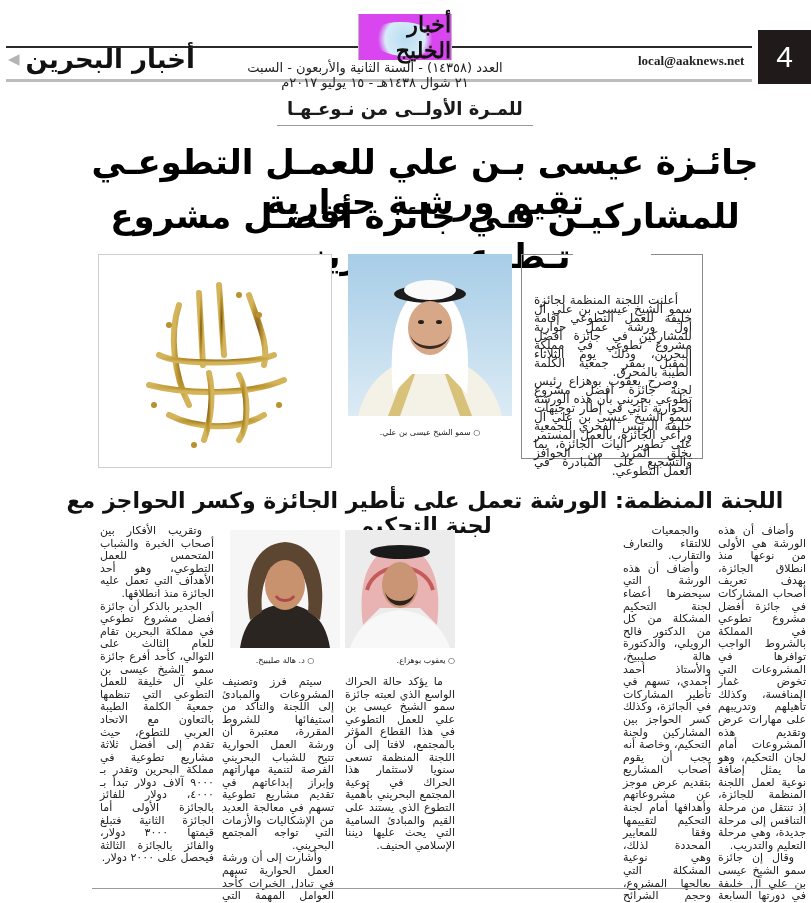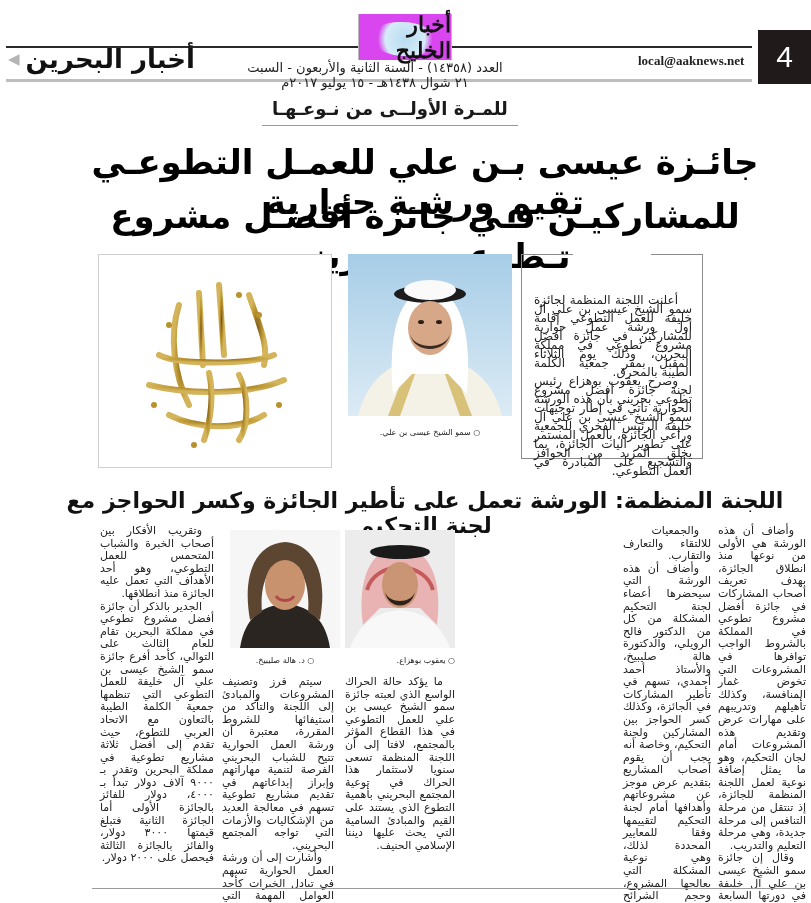--- a/index.html
+++ b/index.html
@@ -16,21 +16,21 @@
   .logo-text { position:relative; font-family:"DejaVu Serif", serif; font-weight:bold; font-size:22px; color:#111; direction:rtl; }
   .section-title { position:absolute; left:8px; top:42px; height:34px; display:flex; align-items:center; gap:6px;
                    font-weight:bold; font-size:26px; direction:rtl; color:#111; }
   .section-arrow { font-size:15px; color:#b5b5b5; }
   .issue-line { position:absolute; left:240px; top:60px; width:270px; text-align:center; font-size:13px; direction:rtl; color:#222; }
   .email { position:absolute; left:638px; top:53px; font-family:"Liberation Serif", serif; font-weight:bold; font-size:13px; color:#222; }
   .page-num { position:absolute; left:758px; top:30px; width:53px; height:54px; background:#201a1a; color:#fff;
               font-family:"Liberation Sans", sans-serif; font-size:30px; display:flex; align-items:center; justify-content:center; }
 
   
-  .kicker { position:absolute; left:0; top:98px; width:780px; text-align:center; }
+  .kicker { position:absolute; left:0; top:98px; width:780px; text-align:center;padding-left:15px; }
   .kicker span { font-weight:bold; font-size:18px; direction:rtl; padding:0 10px 6px; border-bottom:1px solid #999; display:inline-block; }
   .headline { position:absolute; left:70px; width:710px; text-align:center; direction:rtl; font-weight:bold; font-size:34px; letter-spacing:0.5px; color:#000000; }
   .hl1 { top:142px; }
   .hl2 { top:196px; }
 
   
   .intro-box { position:absolute; left:521px; top:254px; width:180px; height:204px; border:1px solid #8a8a8a; border-top:none; padding:0; }
   .intro-box::before { content:""; position:absolute; left:-1px; top:0; width:52px; height:1px; background:#8a8a8a; }
   .intro-box::after { content:""; position:absolute; right:-1px; top:0; width:52px; height:1px; background:#8a8a8a; }
   .intro-text { position:absolute; left:12px; top:10px; width:158px; direction:rtl; text-align:justify; font-size:12px; line-height:9px; color:#222;margin-top:32px; }

